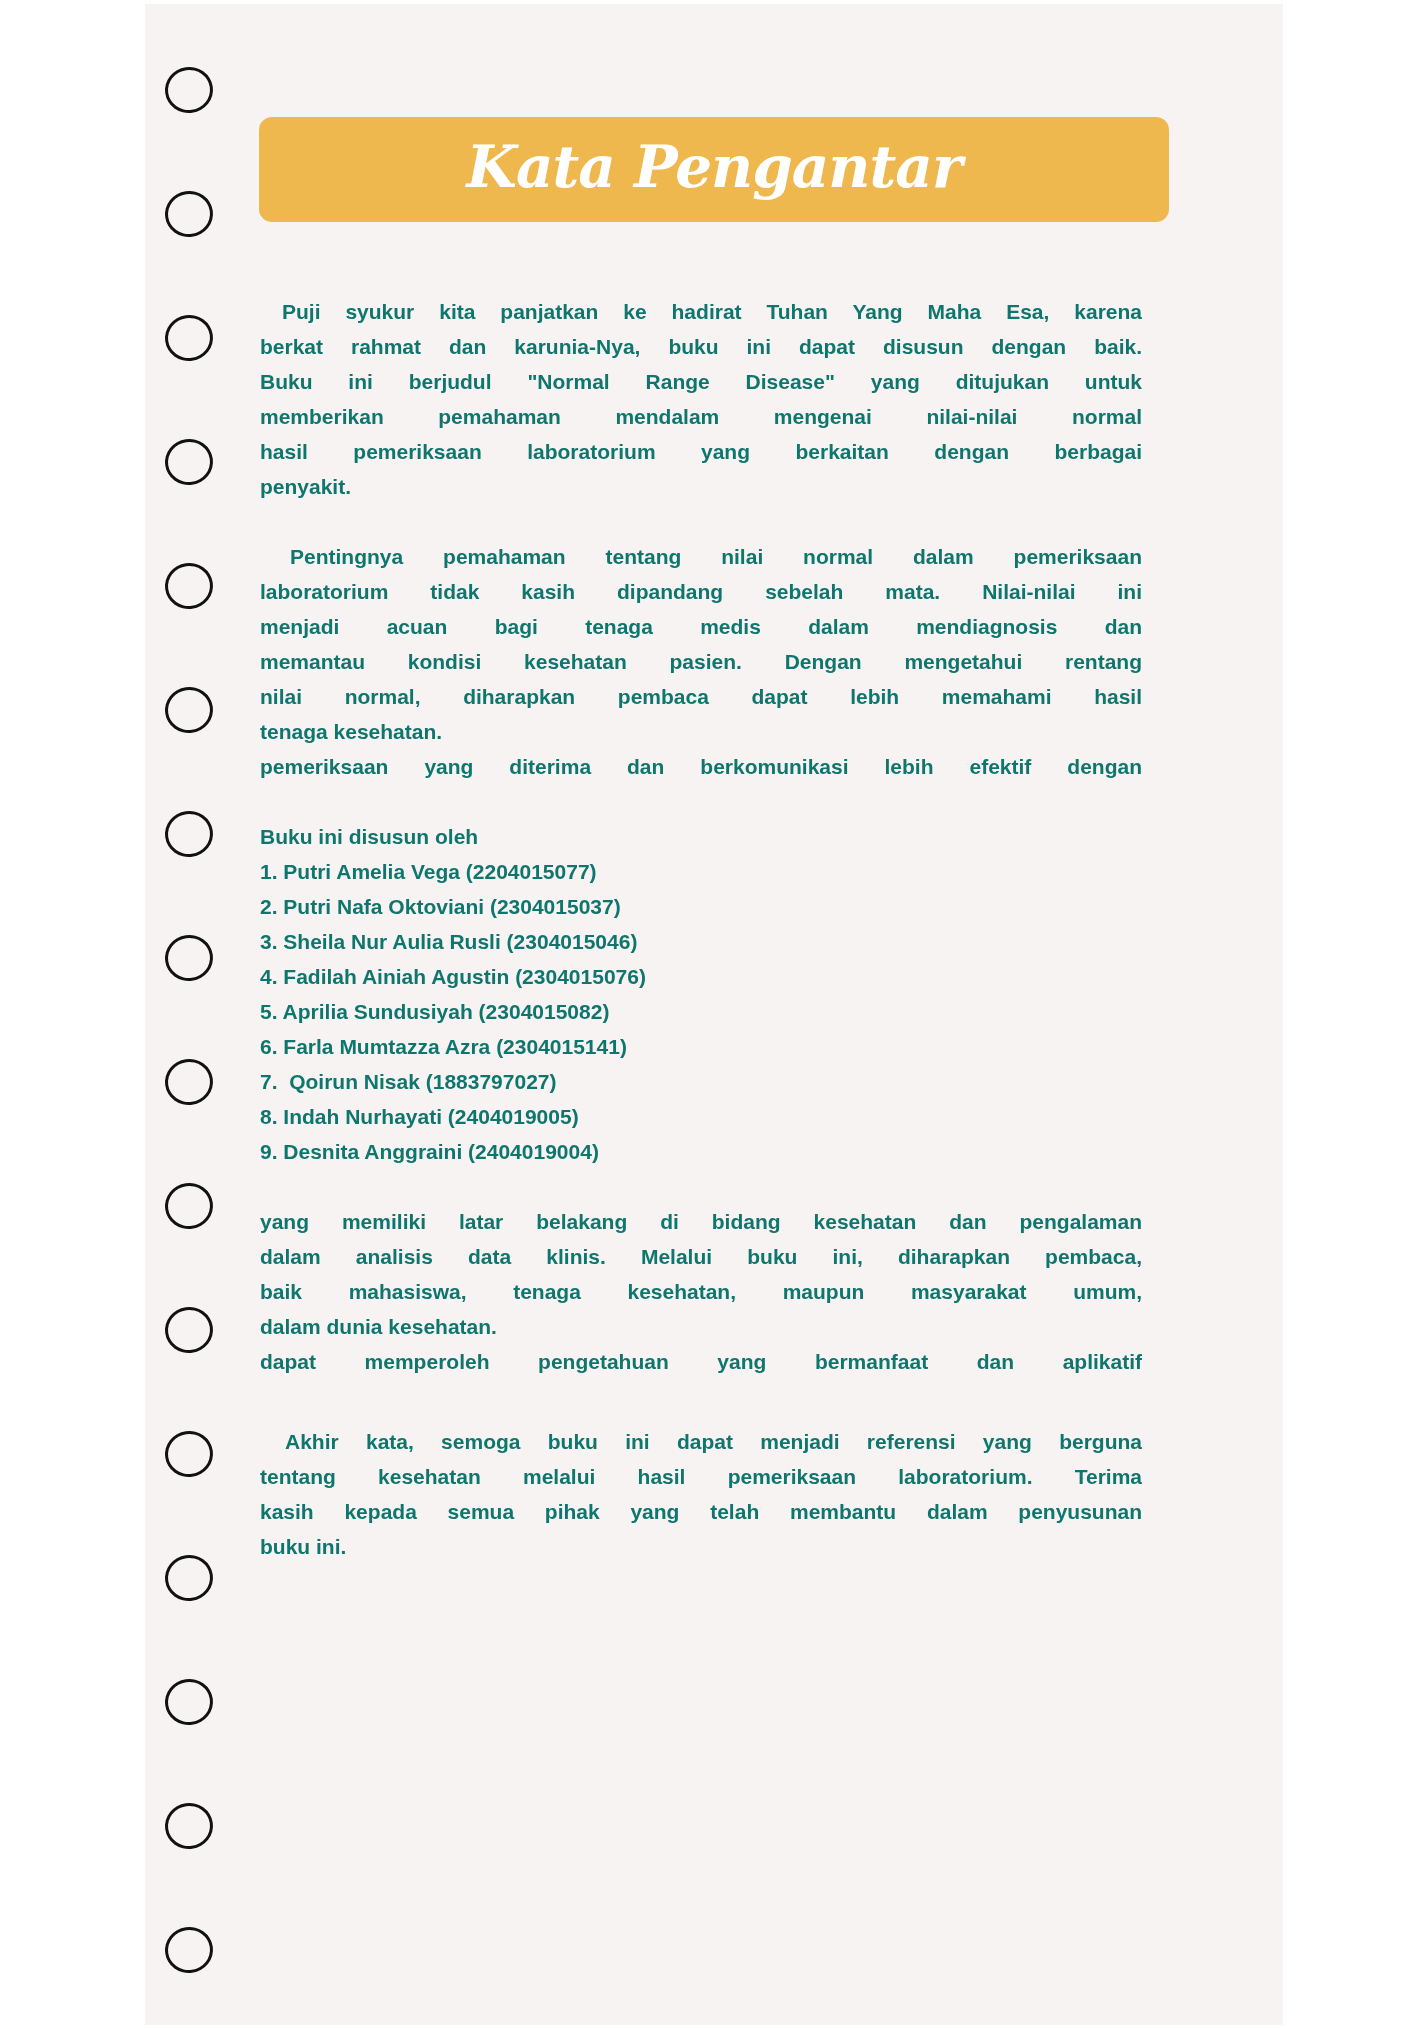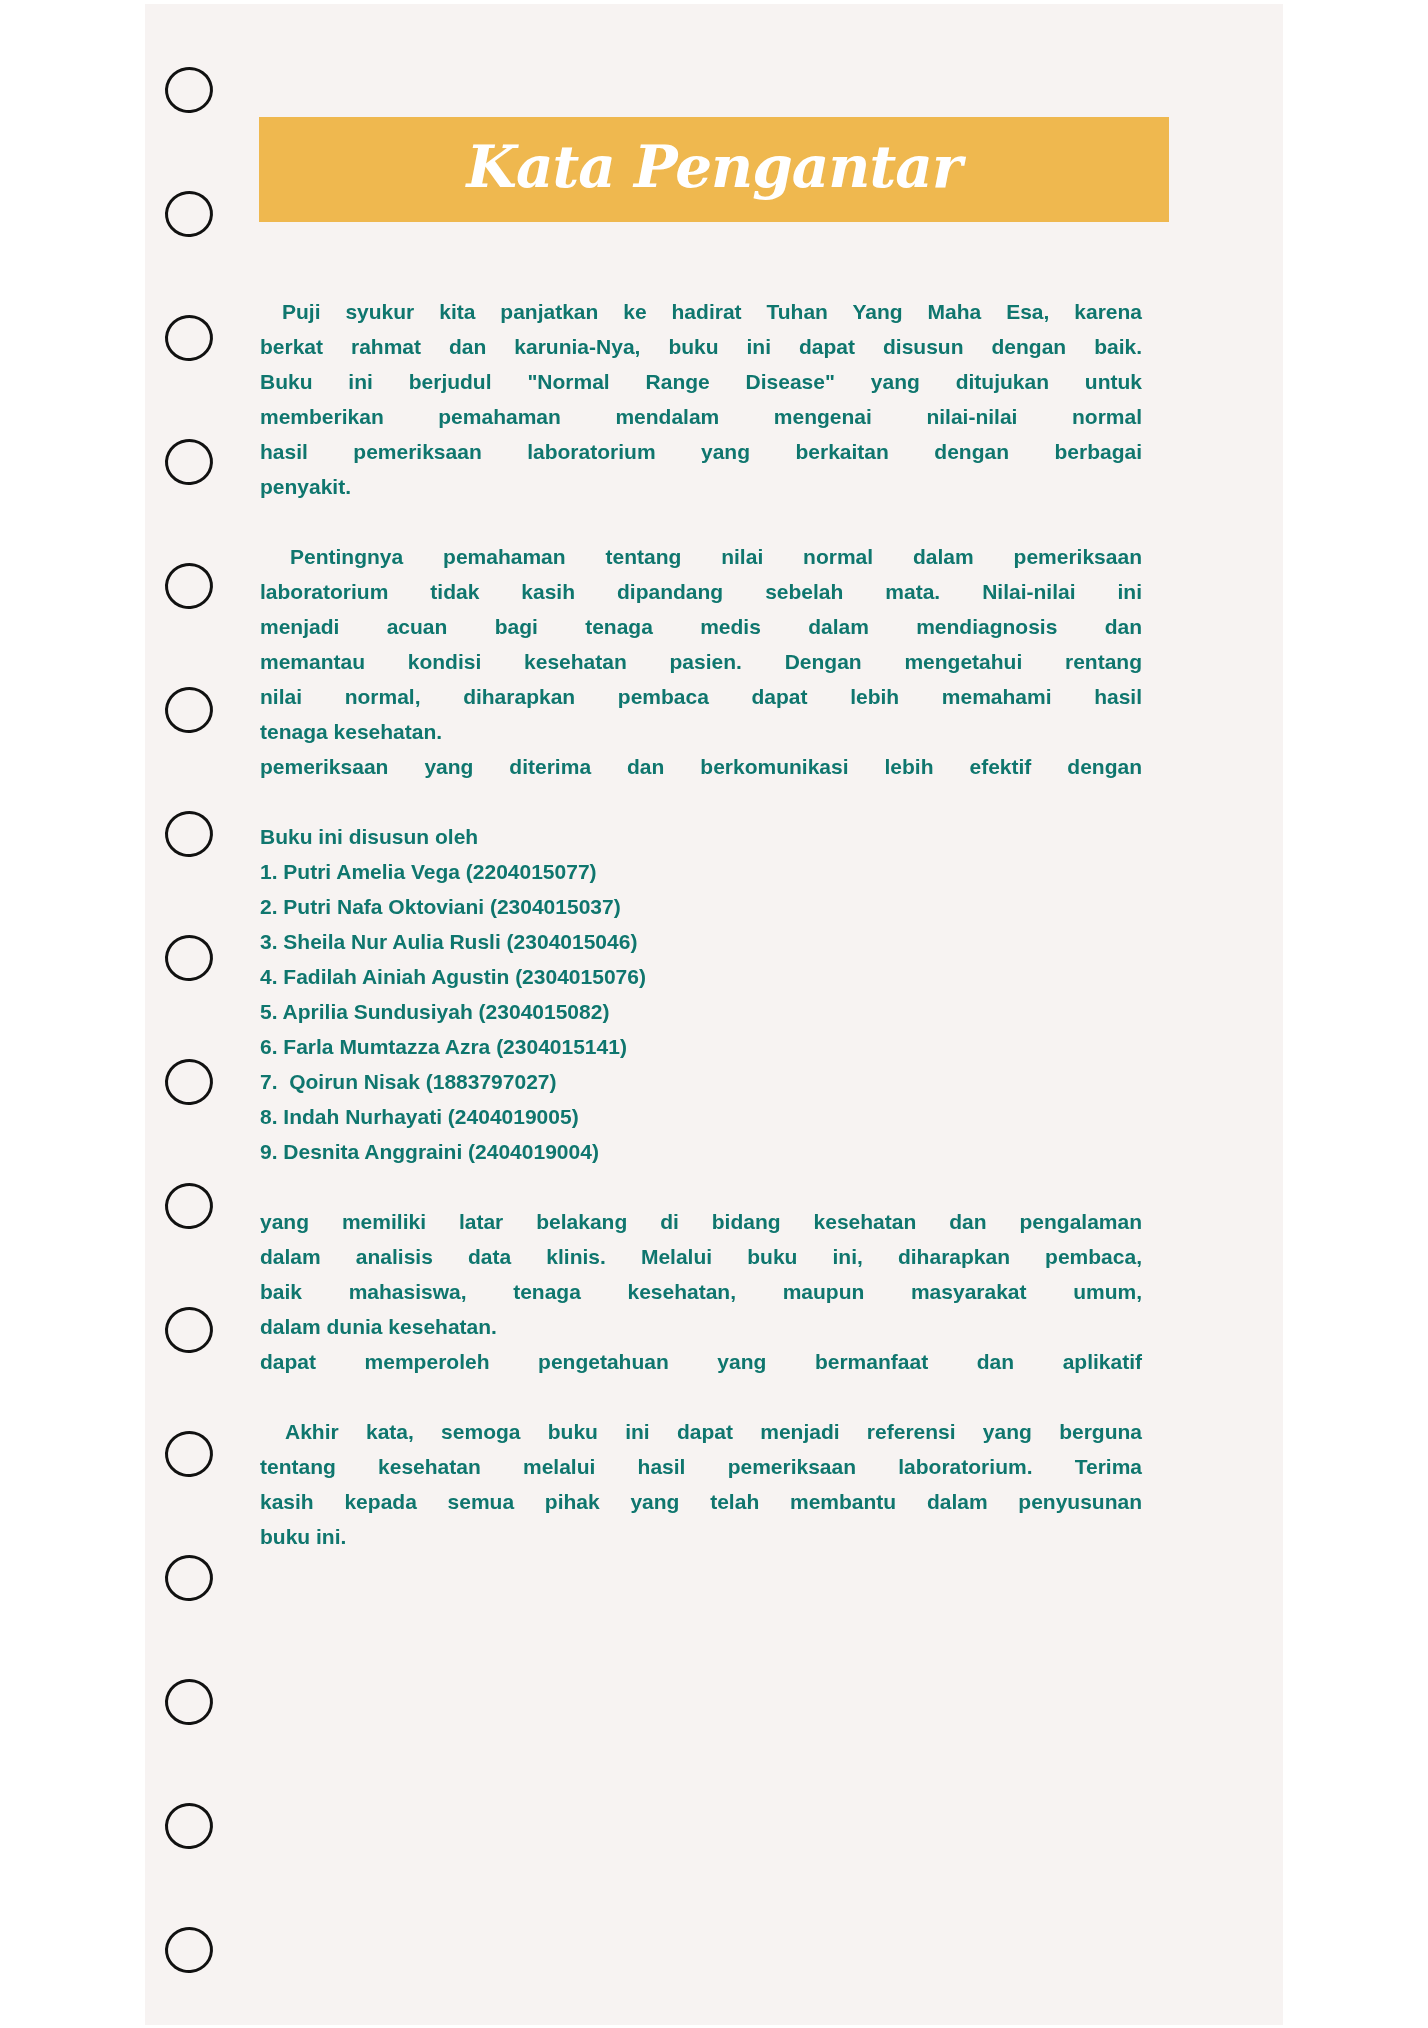--- a/index.html
+++ b/index.html
@@ -13,37 +13,37 @@
   }
   .ring {
     position: absolute; left: 20px; width: 48px; height: 46px;
     border: 3px solid #111; border-radius: 50%;
     border-right-width: 3.5px; border-bottom-width: 3.5px;
     box-sizing: border-box; transform: rotate(-8deg);
   }
   .banner {
     position: absolute; left: 114px; top: 113px; width: 910px; height: 105px;
     background: #EFB84F;
-    display: flex; align-items: center; justify-content: center;
+    display: flex; align-items: center; justify-content: center; border-radius: 13px;
   }
   .banner h1 {
     margin: 0; color: #ffffff;
     font-family: "DejaVu Serif", "Liberation Serif", serif;
     font-style: italic; font-weight: bold; font-size: 58px; letter-spacing: -1px;
     line-height: 1; padding-bottom: 6px;
   }
   .body-text {
     position: absolute; left: 115px; top: 290px; width: 882px;
     color: #0f766e; font-size: 21px; font-weight: bold; line-height: 35px;
   }
   .line { display: block; white-space: nowrap; height: 35px; overflow: visible; }
   .just { text-align: justify; text-align-last: justify; white-space: normal; }
   .indent { padding-left: 22px; }
   .indent2 { padding-left: 30px; }
-  .indent3 { padding-left: 25px; }
+  .indent3 { padding-left: 25px; margin-top: 10px; }
   .gap { height: 35px; }
 </style>
 </head>
 <body>
 
 <div class="page">
 
   <div>
     <div class="ring" style="top:63px"></div>
     <div class="ring" style="top:187px"></div>

